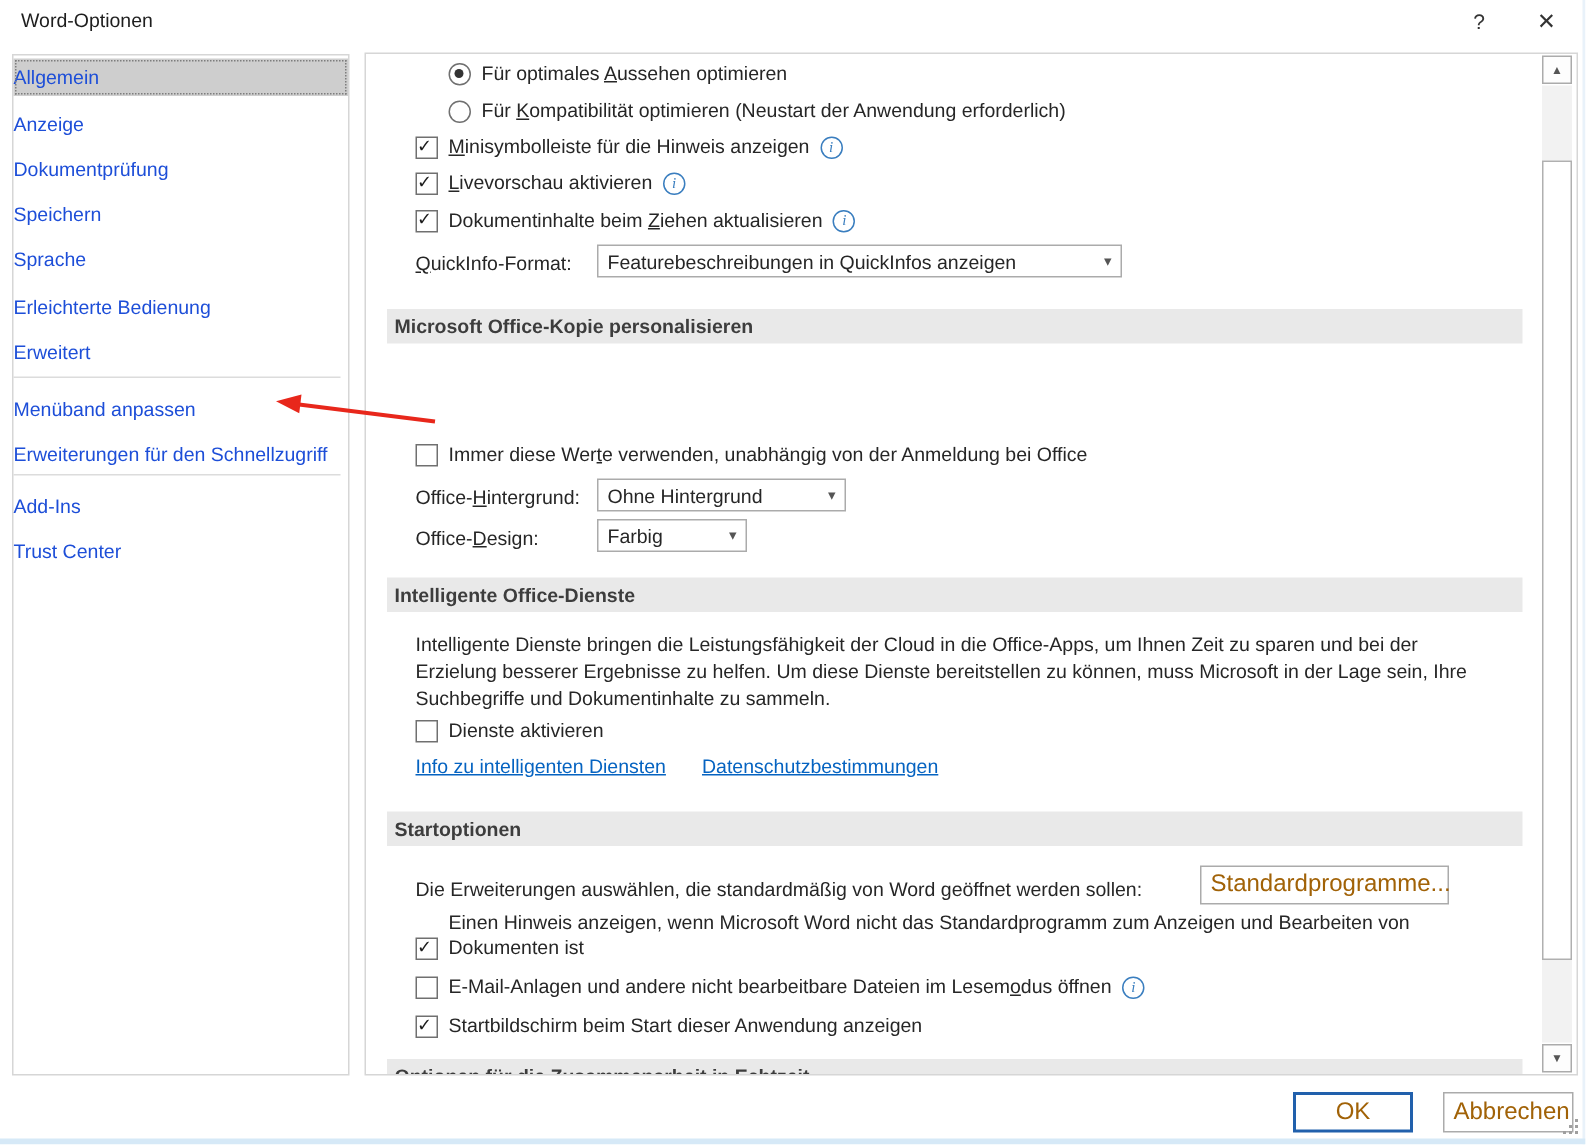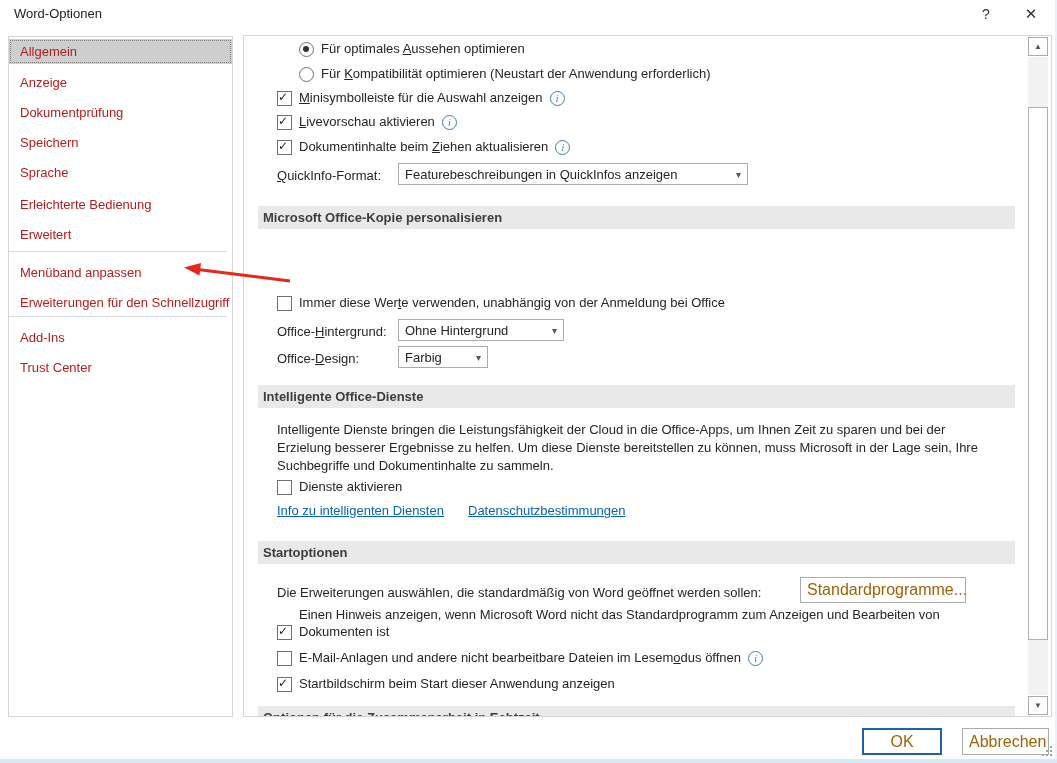--- a/index.html
+++ b/index.html
@@ -15,21 +15,21 @@
   .win-help{left:971px;font-size:14px}
   .win-close{left:1016px;font-size:15px}
   .edge-bottom{position:absolute;left:0;right:0;bottom:0;height:4px;background:#d6e9f7}
   .edge-right{position:absolute;right:0;top:0;bottom:0;width:2px;background:#e9f2fa}
   .grip{position:absolute;right:5px;bottom:7px;width:2px;height:2px;background:#9f9f9f;
         box-shadow:0 -4px #9f9f9f,0 -8px #9f9f9f,-4px 0 #9f9f9f,-8px 0 #9f9f9f,-4px -4px #9f9f9f}
   
   .sidebar{position:absolute;left:8px;top:36px;width:225px;height:681px;
            border:1px solid #d6d6d6;background:#fff;box-sizing:border-box}
   .nav-item{position:absolute;left:0;width:223px;height:30px;line-height:30px;
-            padding-left:11px;box-sizing:border-box;white-space:nowrap;color:#b91c1c;cursor:default}
+            box-sizing:border-box;white-space:nowrap;color:#1d4ed8;cursor:default}
   .nav-item.selected{height:25px;line-height:25px;background:#cecece;
             outline:1px dotted #7d7d7d;outline-offset:-2px}
   .nav-sep{position:absolute;left:0;width:218px;height:1px;background:#dcdcdc}
   
   .panel{position:absolute;left:243px;top:35px;width:809px;height:682px;
          border:1px solid #d6d6d6;background:#fff;box-sizing:border-box;overflow:hidden}
   .row{position:absolute;display:flex;align-items:flex-end;gap:7px}
   .lbl{line-height:17px}
   .u{text-decoration:underline}
   .sec-header{position:absolute;left:14px;width:757px;height:23px;line-height:23px;
@@ -94,21 +94,21 @@
     <span class="radio selected"></span>
     <span class="lbl"><span>Für optimales </span><span class="u">A</span><span>ussehen optimieren</span></span>
   </div>
   <div class="row" style="top:29px;left:55px">
     <span class="radio unselected"></span>
     <span class="lbl"><span>Für </span><span class="u">K</span><span>ompatibilität optimieren (Neustart der Anwendung erforderlich)</span></span>
   </div>
 
   <div class="row" style="top:53px;left:33px">
     <span class="checkbox checked"></span>
-    <span class="lbl"><span class="u">M</span><span>inisymbolleiste für die Auswahl anzeigen</span></span>
+    <span class="lbl"><span class="u">M</span><span>inisymbolleiste für die Hinweis anzeigen</span></span>
     <span class="info">i</span>
   </div>
   <div class="row" style="top:77px;left:33px">
     <span class="checkbox checked"></span>
     <span class="lbl"><span class="u">L</span><span>ivevorschau aktivieren</span></span>
     <span class="info">i</span>
   </div>
   <div class="row" style="top:102px;left:33px">
     <span class="checkbox checked"></span>
     <span class="lbl"><span>Dokumentinhalte beim </span><span class="u">Z</span><span>iehen aktualisieren</span></span>
@@ -134,21 +134,21 @@
     <span class="lbl"><span>Office-</span><span class="u">H</span><span>intergrund:</span></span>
   </div>
   <div class="dropdown" style="top:283px;left:154px;width:166px">
     <span class="dd-val">Ohne Hintergrund</span>
     <span class="dd-arrow">▾</span>
   </div>
 
   <div class="row" style="top:314px;left:33px">
     <span class="lbl"><span>Office-</span><span class="u">D</span><span>esign:</span></span>
   </div>
-  <div class="dropdown" style="top:310px;left:154px;width:90px">
+  <div class="dropdown" style="top:310px;left:154px;width:100px">
     <span class="dd-val">Farbig</span>
     <span class="dd-arrow">▾</span>
   </div>
 
   <div class="sec-header" style="top:349px">Intelligente Office-Dienste</div>
   <div class="para" style="top:385px;left:33px;width:722px">Intelligente Dienste bringen die Leistungsfähigkeit der Cloud in die Office-Apps, um Ihnen Zeit zu sparen und bei der Erzielung besserer Ergebnisse zu helfen. Um diese Dienste bereitstellen zu können, muss Microsoft in der Lage sein, Ihre Suchbegriffe und Dokumentinhalte zu sammeln.</div>
 
   <div class="row" style="top:442px;left:33px">
     <span class="checkbox unchecked"></span>
     <span class="lbl"><span>Dienste aktivieren</span></span>

